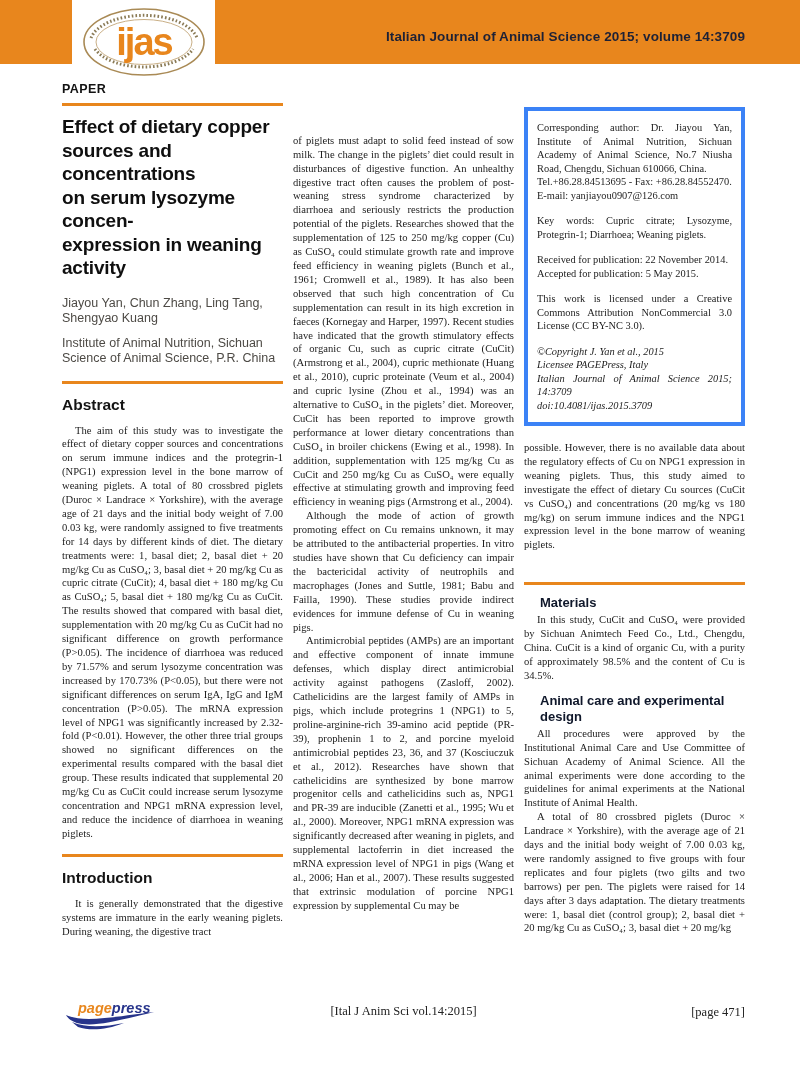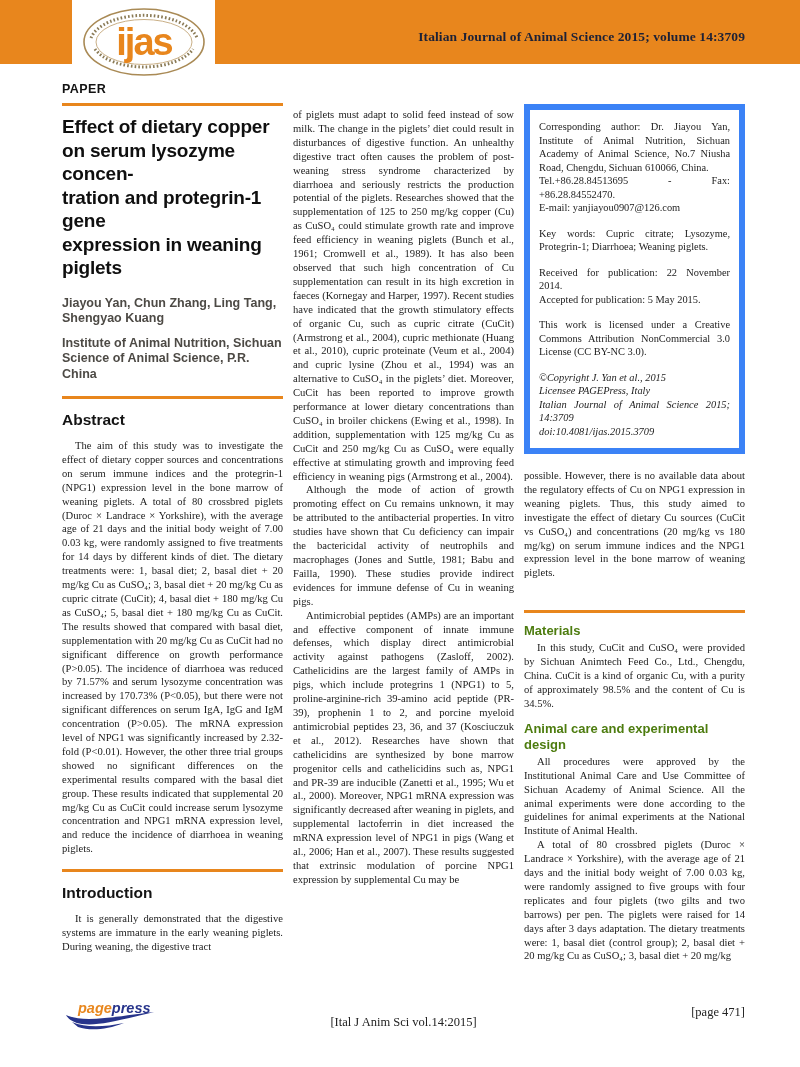--- a/index.html
+++ b/index.html
@@ -10,77 +10,77 @@
   }
 
   
   .masthead { position:relative; height:64px; background:#E8861D; }
   .logo-box {
     position:absolute; left:72px; top:0; width:143px; height:84px;
     background:#fff; display:flex; align-items:center; justify-content:center;
   }
   .journal-line {
     position:absolute; right:55px; top:29px;
-    font-family:Liberation Serif, serif;
+    font-family:Liberation Sans, sans-serif;
     font-weight:bold; font-size:13.5px; color:#1d2136; letter-spacing:0.1px;
   }
 
   
-  .content { display:flex; gap:10px; padding:18px 55px 0 62px; }
+  .content { display:flex; gap:10px; padding:18px 55px 0 62px;align-items:center; }
   .col { flex:1; min-width:0; }
   .col-mid { padding-top:26px; }
   .col-right { padding-top:22px; }
 
   .kicker {
     font-family:"Liberation Sans","DejaVu Sans",sans-serif;
     font-weight:bold; font-size:12.5px; color:#121212; letter-spacing:0.4px;
   }
   .rule { height:3px; background:#E8861D; border:0; margin:7px 0 0 0; }
   .title {
     margin:9px 0 0 0; font-family:"Liberation Sans","DejaVu Sans",sans-serif;
     font-weight:bold; font-size:19px; line-height:23.5px; color:#0f0f0f;
     letter-spacing:-0.2px;
   }
   .authors, .affiliation {
     font-family:"Liberation Sans","DejaVu Sans",sans-serif;
-    font-weight:bold; font-size:12.5px; line-height:15.5px; color:#4d4a45;
+    font-weight:normal; font-size:12.5px; line-height:15.5px; color:#4d4a45;
   }
   .authors { margin-top:16px; }
   .affiliation { margin-top:9px; }
 
   h2.section {
     margin:12px 0 0 0; font-family:"Liberation Sans","DejaVu Sans",sans-serif;
     font-weight:bold; font-size:15.5px; color:#141414;
   }
   h3.subsection {
-    margin:10px 0 0 0; font-family:"Liberation Sans","DejaVu Sans",sans-serif;
-    font-weight:bold; font-size:13px; line-height:16px; color:#4d7c0f;
+    margin:10px 0 0 16px; font-family:"Liberation Sans","DejaVu Sans",sans-serif;
+    font-weight:bold; font-size:13px; line-height:16px; color:#0f172a;
   }
   .body-text {
     margin:10px 0 0 0; font-size:10.6px; line-height:13.9px;
     text-align:justify; color:#1b1b1b;
   }
   .flow { margin:0; font-size:10.6px; line-height:13.9px; text-align:justify; }
   .indent { text-indent:13px; }
   .rule-mid { margin-top:14px; }
   .rule-intro { margin-top:13px; }
   .rule-mm { margin-top:30px; }
 
   
   .info-box {
-    border:6px solid #3b82f6; padding:10px 9px;
+    border:4px solid #3b82f6; padding:10px 9px;
     font-size:10.4px; line-height:13.5px; text-align:justify; color:#1c1c1c;
   }
   .box-block + .box-block { margin-top:12px; }
   .copyright { font-style:italic; }
 
   
   .footer { position:absolute; left:62px; right:55px; top:1000px; height:45px; }
   .citation {
-    position:absolute; left:0; right:0; top:15px; text-align:center;
+    position:absolute; left:0; right:0; top:4px; text-align:center;
     font-size:12.5px; color:#222;
   }
   .pageno { position:absolute; right:0; top:5px; font-size:12.5px; color:#222; }
   .pagepress { position:absolute; left:2px; top:0; width:100px; height:36px; }
   .pp-text {
     position:absolute; left:14px; top:0;
     font-family:"Liberation Sans","DejaVu Sans",sans-serif;
     font-weight:bold; font-style:italic; font-size:14.5px; letter-spacing:0;
   }
   .pp-page { color:#E8871E; }
@@ -111,24 +111,24 @@
     <div class="journal-line">Italian Journal of Animal Science 2015; volume 14:3709</div>
   </div>
 
   <div class="content">
 
     <div class="col col-left">
       <div class="kicker">PAPER</div>
       <div class="rule"></div>
       <div class="title">
         <div>Effect of dietary copper</div>
+        <div>sources and concentrations</div>
         <div>on serum lysozyme concen-</div>
-        <div>tration and protegrin-1 gene</div>
         <div>expression in weaning</div>
-        <div>piglets</div>
+        <div>activity</div>
       </div>
       <div class="authors">
         <div>Jiayou Yan, Chun Zhang, Ling Tang,</div>
         <div>Shengyao Kuang</div>
       </div>
       <div class="affiliation">
         <div>Institute of Animal Nutrition, Sichuan</div>
         <div>Science of Animal Science, P.R. China</div>
       </div>
       <div class="rule rule-mid"></div>

